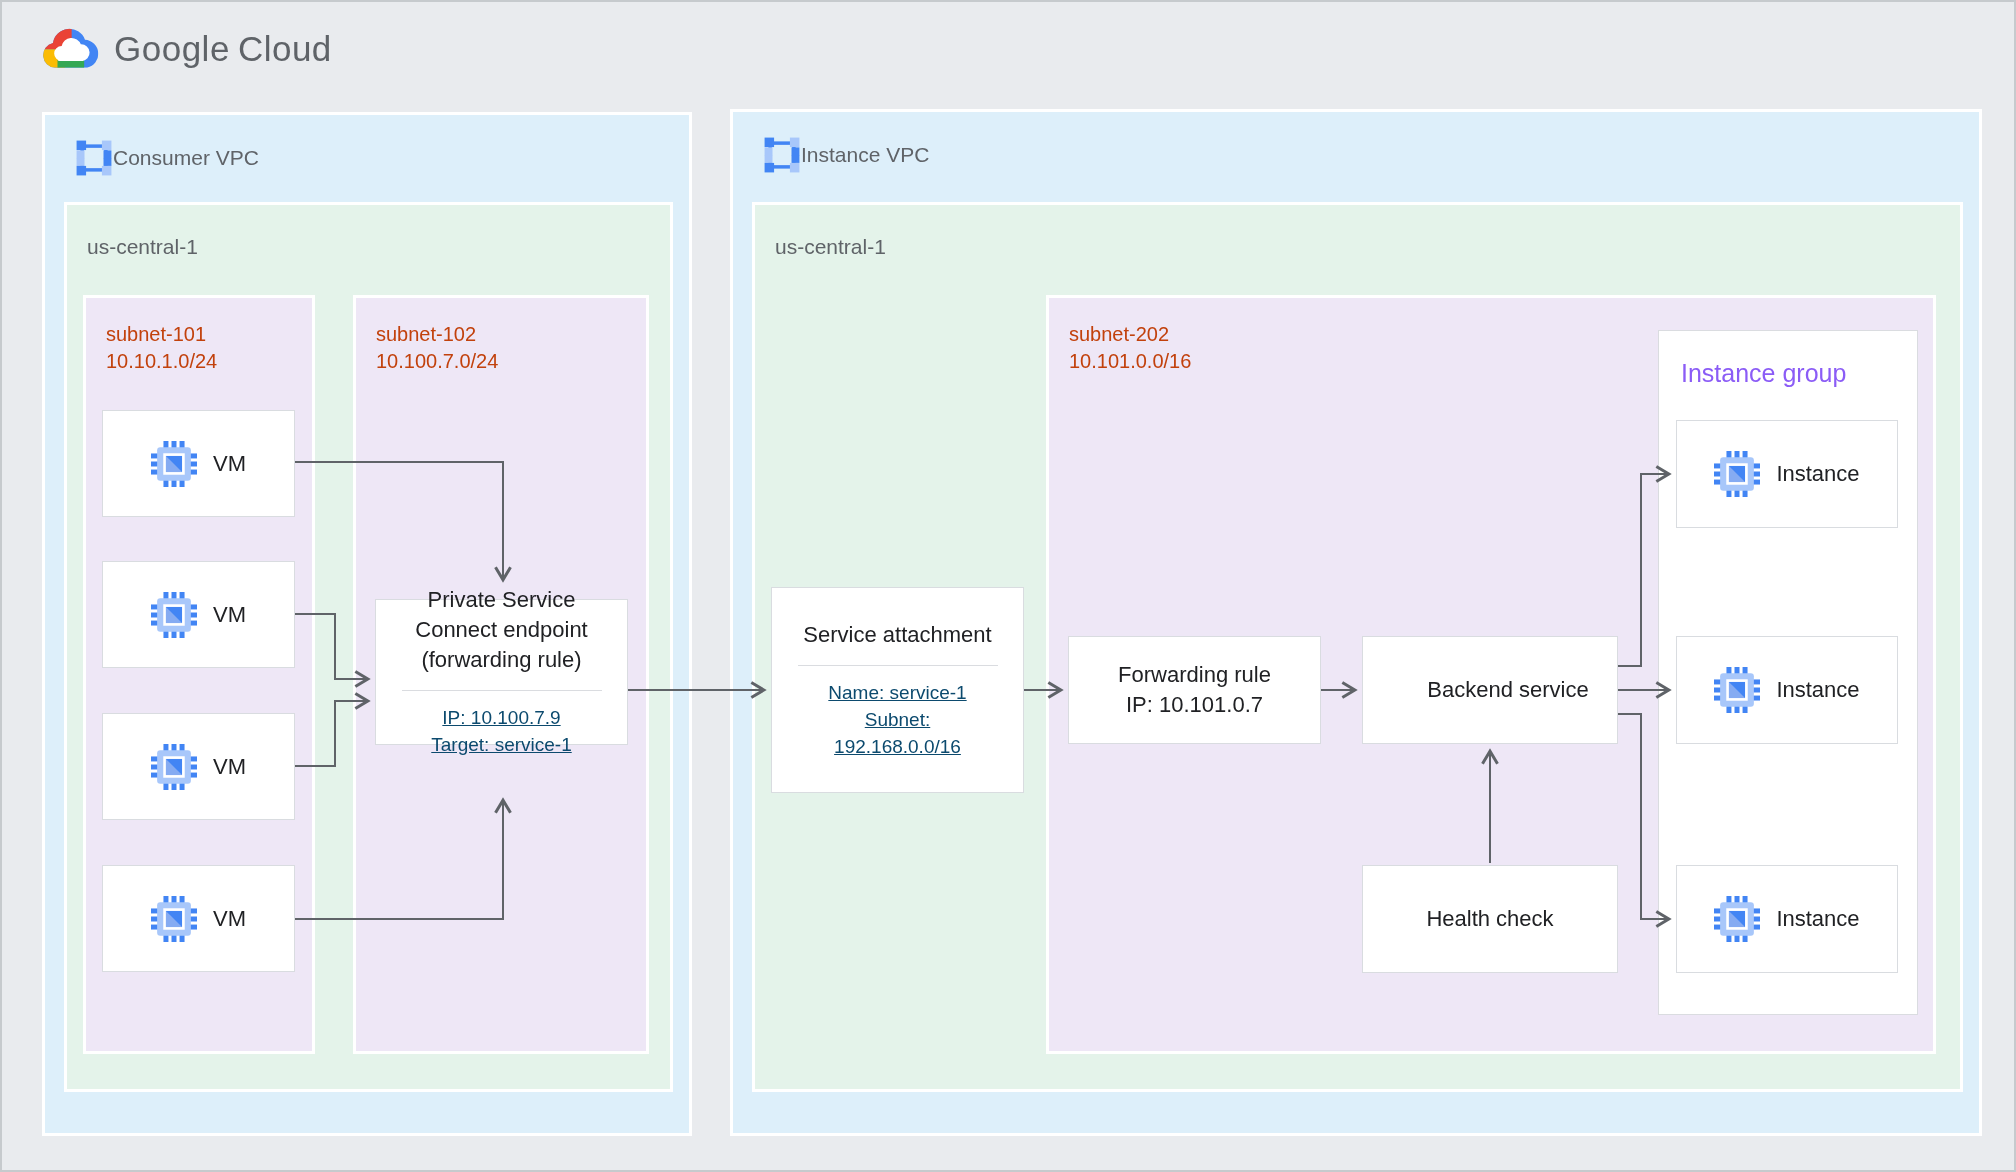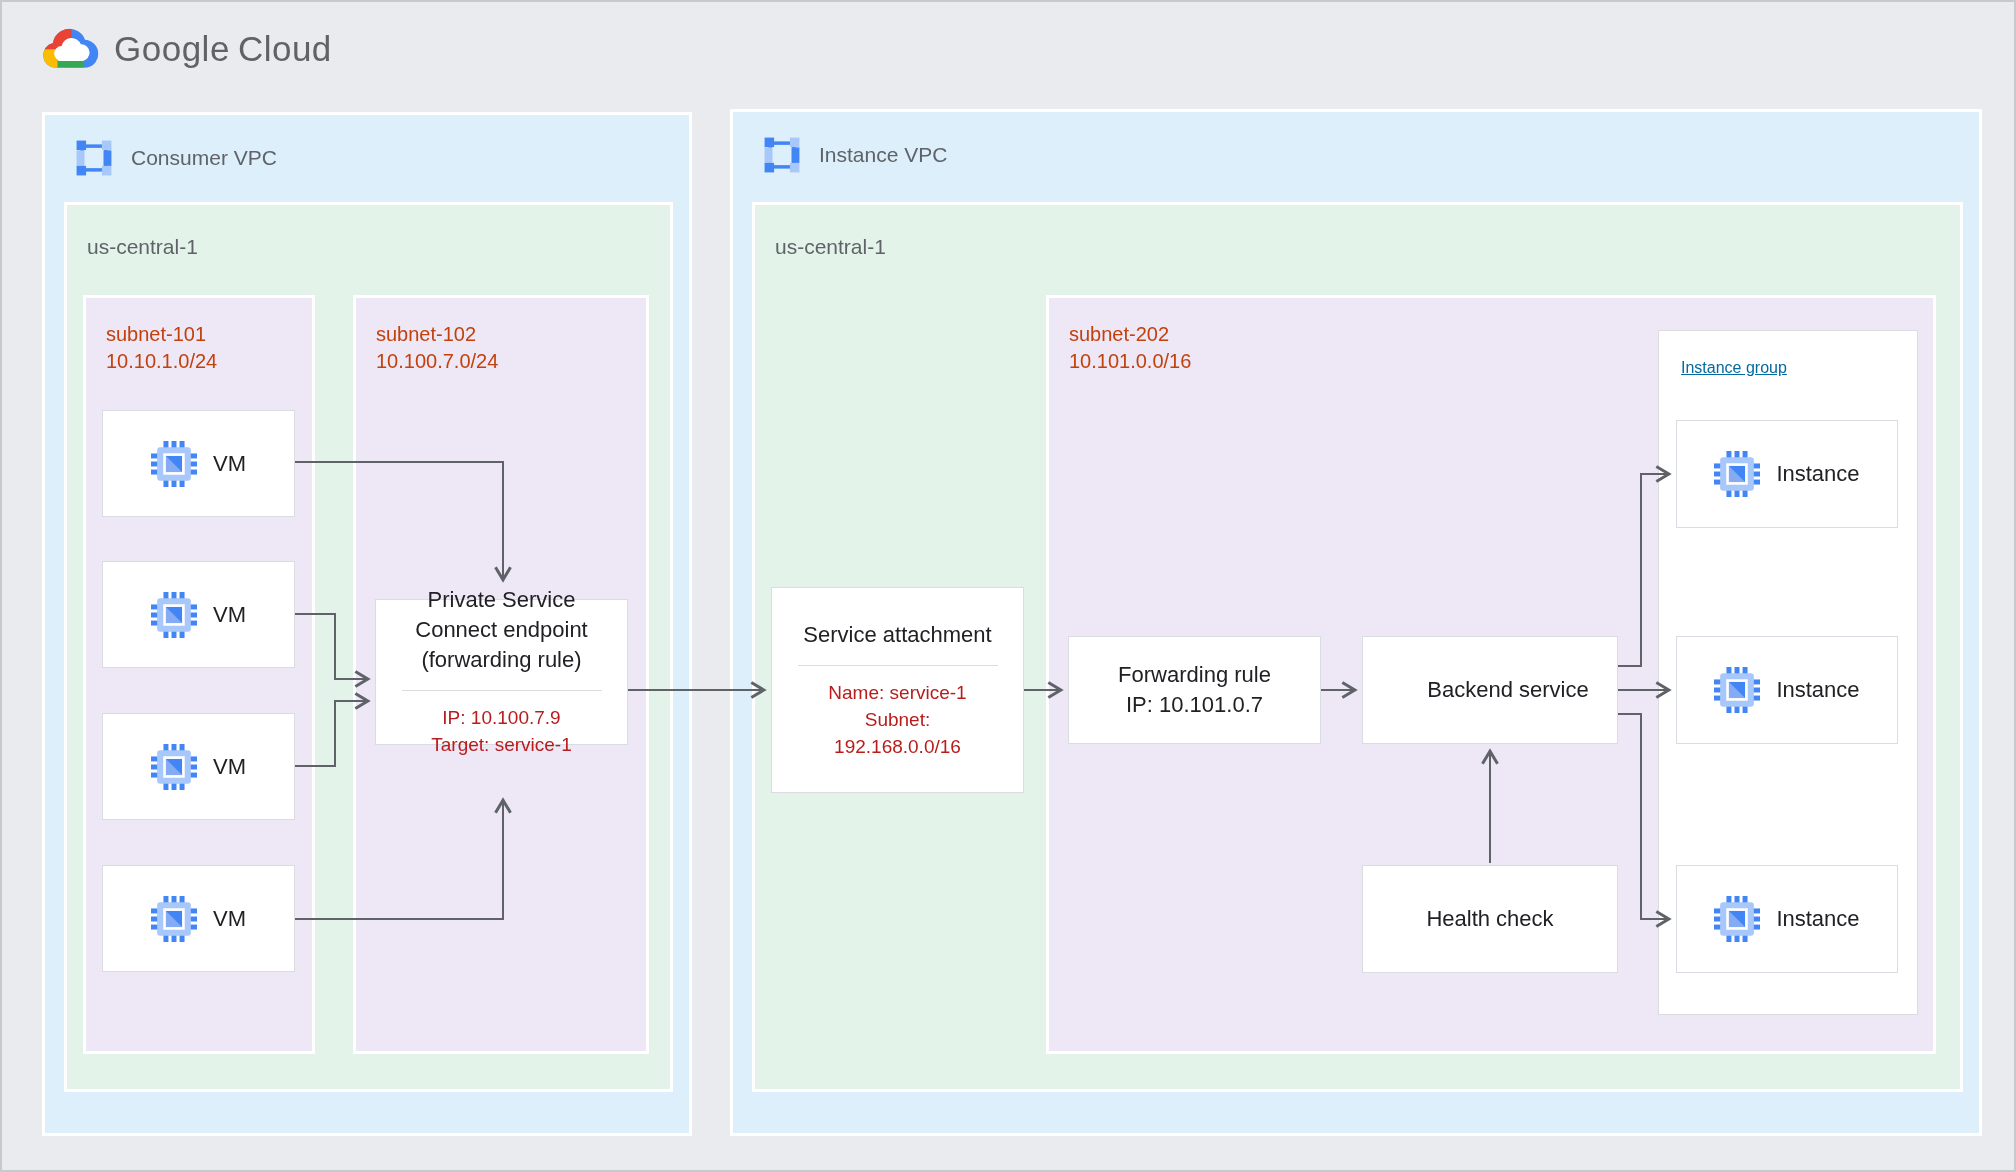--- a/index.html
+++ b/index.html
@@ -11,45 +11,45 @@
     border:2px solid #c6cacd;
   }
   
   .logo { position:absolute; left:38px; top:22px; display:flex; align-items:center; gap:14px; }
   .logo-text { font-size:35px; color:#5f6368; letter-spacing:0.5px; display:flex; gap:8px; }
   .logo-text .g { color:#5f6368; }
   
   .vpc {
     position:absolute; background:#ddeffa; border:3px solid #ffffff;
   }
-  .vpc-header { position:absolute; left:30px; top:24px; display:flex; align-items:center; gap:18px; }
+  .vpc-header { position:absolute; left:30px; top:24px; display:flex; align-items:center; }
   .vpc-label { font-size:21px; color:#5f6368; }
   .region {
     position:absolute; background:#e4f3ea; border:3px solid #ffffff;
   }
   .region-label { position:absolute; left:20px; top:30px; font-size:21px; color:#5f6368; }
   .subnet {
     position:absolute; background:#eee7f6; border:3px solid #ffffff;
   }
   .subnet-label { position:absolute; left:20px; top:23px; font-size:20px; color:#c2410c; line-height:1.35; }
   
   .node {
     position:absolute; background:#ffffff; border:1px solid #d9dce0;
     display:flex; align-items:center; justify-content:center;
   }
   .node-title { font-size:22px; color:#202124; text-align:center; line-height:1.35; }
-  .node-sub { font-size:19px; color:#b91c1c; text-align:center; line-height:1.4; }
+  .node-sub { font-size:19px; color:#0c4a6e; text-align:center; line-height:1.4;text-decoration:underline; }
   .node-col { display:flex; flex-direction:column; align-items:center; width:100%; }
   .divider { width:200px; height:1px; background:#dadce0; margin:16px auto 14px auto; }
   .chip-row { display:flex; align-items:center; gap:16px; }
   .chip-label { font-size:22px; color:#202124; }
   .group {
     position:absolute; background:#ffffff; border:1px solid #dadce0;
   }
-  .group-label { position:absolute; left:22px; top:28px; font-size:16px; color:#0369a1;text-decoration:underline; }
+  .group-label { position:absolute; left:22px; top:28px; font-size:25px; color:#8b5cf6; }
   
   #arrows { position:absolute; left:0; top:0; pointer-events:none; }
 </style>
 </head>
 <body>
 
 <svg width="0" height="0" style="position:absolute">
   <defs>
 
     <g id="chip-icon">

